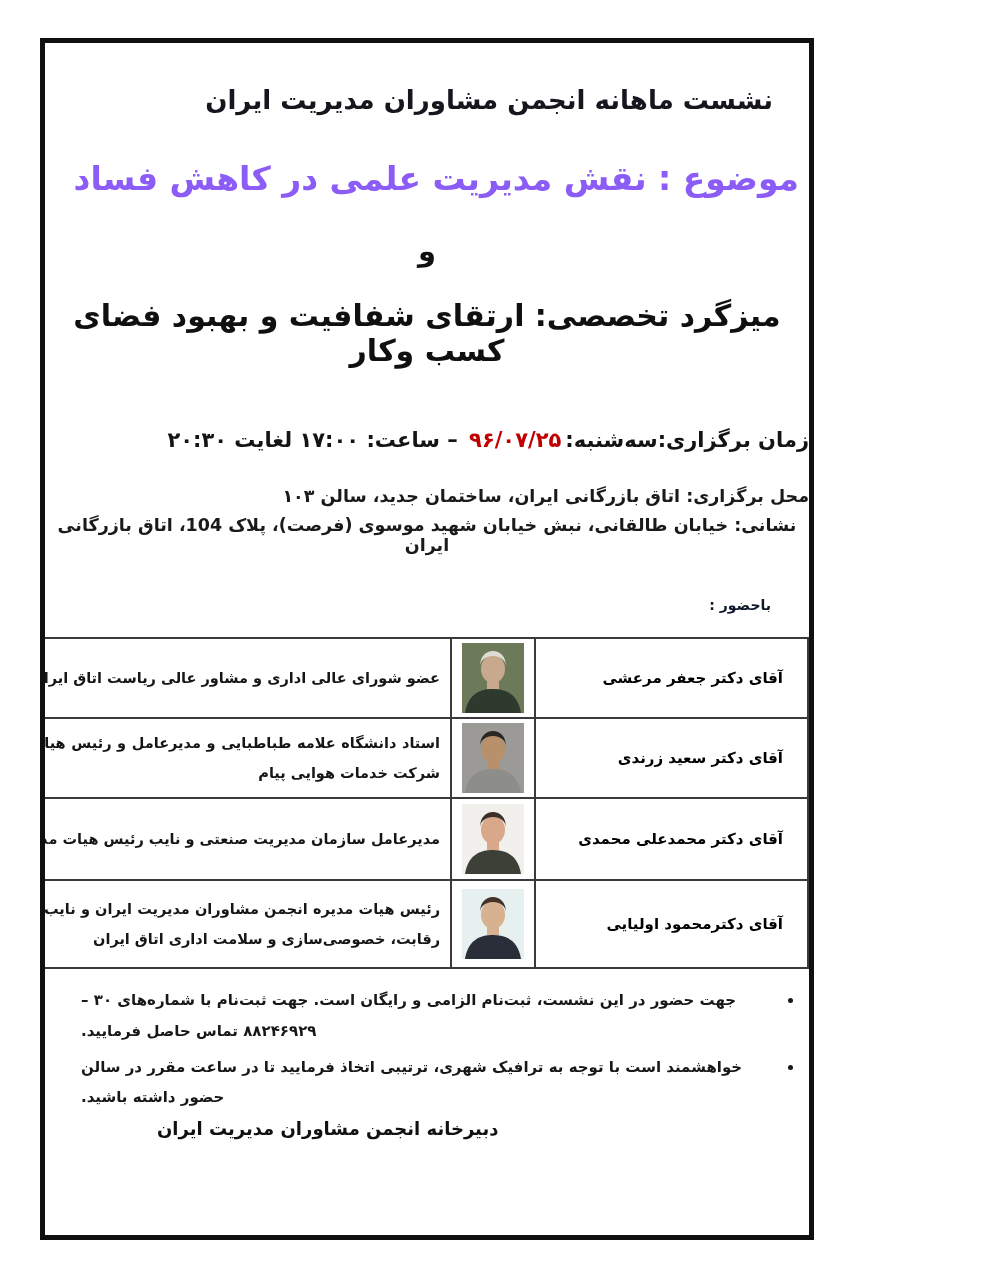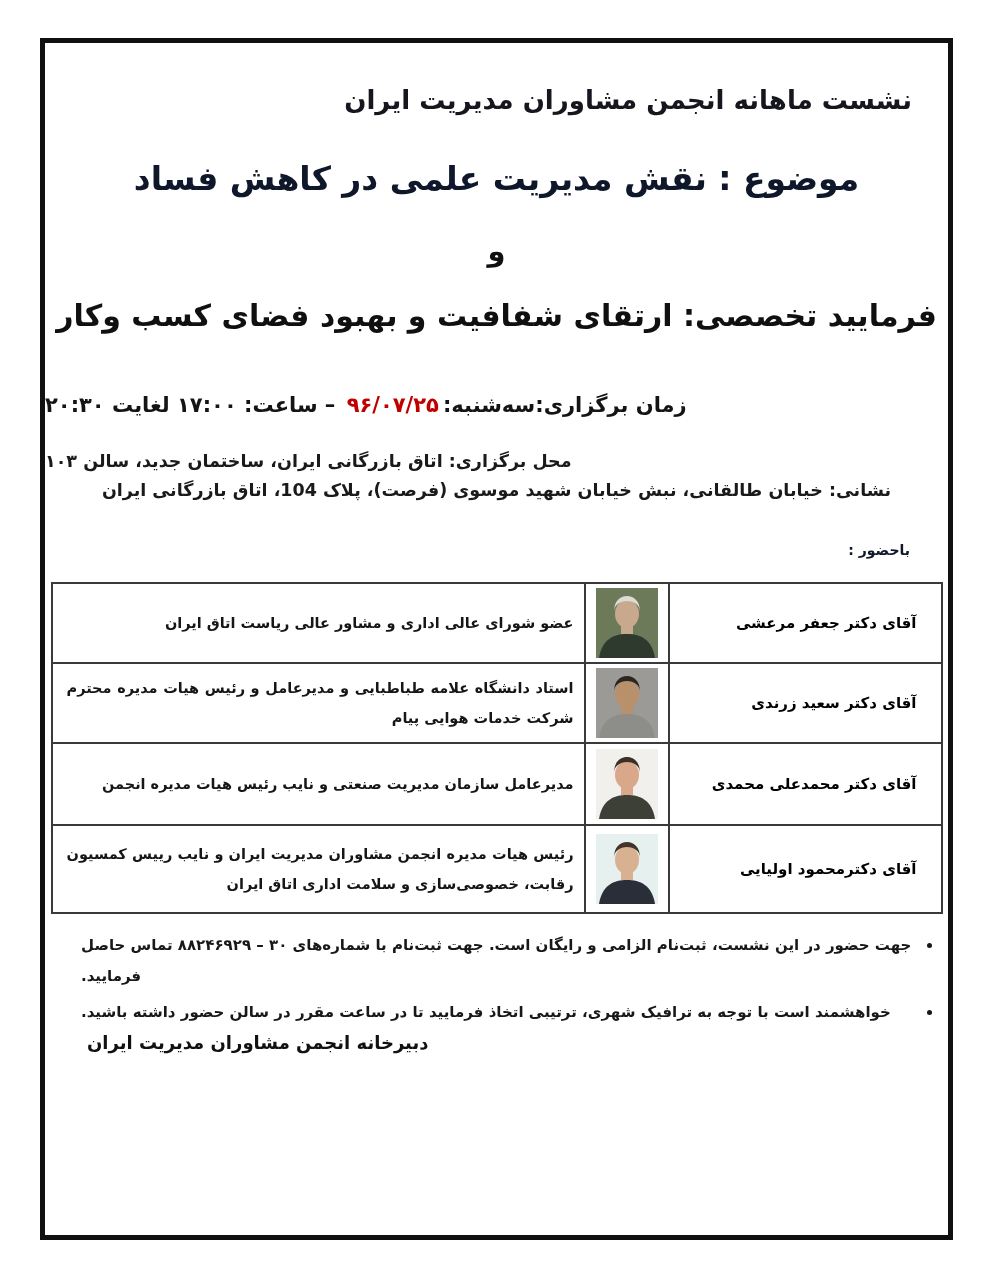--- a/index.html
+++ b/index.html
@@ -12,21 +12,21 @@
     width: 989px;
     height: 1280px;
     position: relative;
     direction: rtl;
     color: #1d1d1d;
   }
   .frame {
     position: absolute;
     left: 40px;
     top: 38px;
-    width: 913px;
+    width: 774px;
     height: 1202px;
     box-sizing: border-box;
     border: 5px solid #101010;
     background: #ffffff;
     overflow: hidden;
   }
   .doc-title {
     margin: 42px 36px 0 30px;
     text-align: right;
     font-size: 26px;
@@ -39,52 +39,51 @@
     margin: 22px 30px 0 30px;
     font-size: 16.5px;
     font-weight: bold;
     line-height: 2.15;
     text-align: justify;
     text-align-last: justify;
     color: #222;
   }
   .subject-title {
     margin: 44px 10px 0 10px;
-    text-align: center;
     font-size: 33px;
     font-weight: bold;
-    color: #0f172a;
+    color: #8b5cf6;
   }
   .conjunction {
     margin-top: 36px;
     text-align: center;
     font-size: 29px;
     font-weight: bold;
     color: #101010;
   }
   .roundtable-title {
     margin: 30px 10px 0 10px;
     text-align: center;
     font-size: 30px;
     font-weight: bold;
     color: #101010;
   }
   .schedule-line {
     margin-top: 60px;
-    text-align: left;
+    text-align: right;
     font-size: 21px;
     font-weight: bold;
     color: #141414;
   }
   .schedule-line .date {
     margin: 0 4px;
   }
   .venue-line {
     margin-top: 34px;
-    text-align: left;
+    text-align: right;
     font-size: 17.5px;
     font-weight: bold;
     color: #1a1a1a;
   }
   .address-line {
     margin-top: 9px;
     text-align: center;
     font-size: 17.5px;
     font-weight: bold;
     color: #1a1a1a;
@@ -142,40 +141,40 @@
   }
   ul.notes-list li {
     font-size: 15px;
     font-weight: bold;
     line-height: 2.05;
     text-align: left;
     margin-bottom: 5px;
     color: #181818;
   }
   .footer-line {
-    padding-left: 42px;
+    padding-left: 112px;
     text-align: left;
     font-size: 18px;
     font-weight: bold;
     color: #111;
   }
 </style>
 </head>
 <body>
 
 <div class="frame">
 
   <div class="doc-title">نشست ماهانه انجمن مشاوران مدیریت ایران</div>
 
 
   <div class="subject-title">موضوع : نقش مدیریت علمی در کاهش فساد</div>
 
   <div class="conjunction">و</div>
 
-  <div class="roundtable-title">فرمایید تخصصی: ارتقای شفافیت و بهبود فضای کسب وکار</div>
+  <div class="roundtable-title">میزگرد تخصصی: ارتقای شفافیت و بهبود فضای کسب وکار</div>
 
   <div class="schedule-line">
     <span>زمان برگزاری:سه‌شنبه:</span><span class="date" style="color: rgb(192, 0, 0);">۹۶/۰۷/۲۵</span>
     <span>– ساعت: ۱۷:۰۰ لغایت ۲۰:۳۰</span>
   </div>
 
   <div class="venue-line">
     <span>محل برگزاری:</span><span> اتاق بازرگانی ایران، ساختمان جدید، سالن ۱۰۳</span>
   </div>
 

